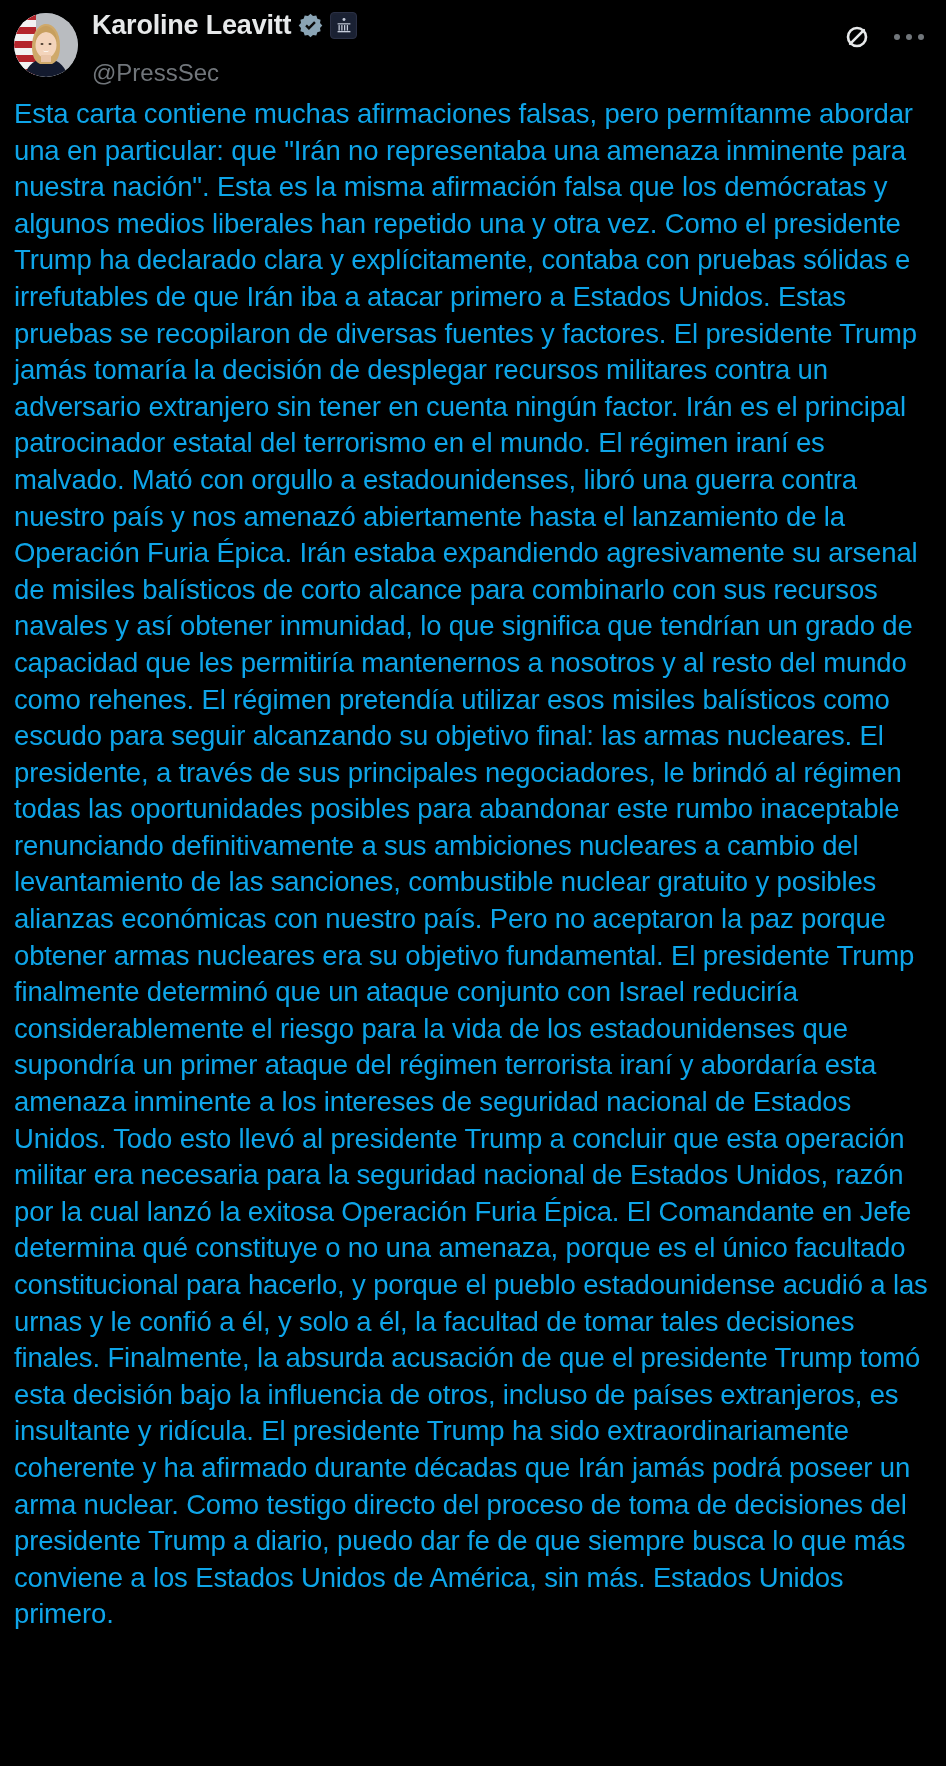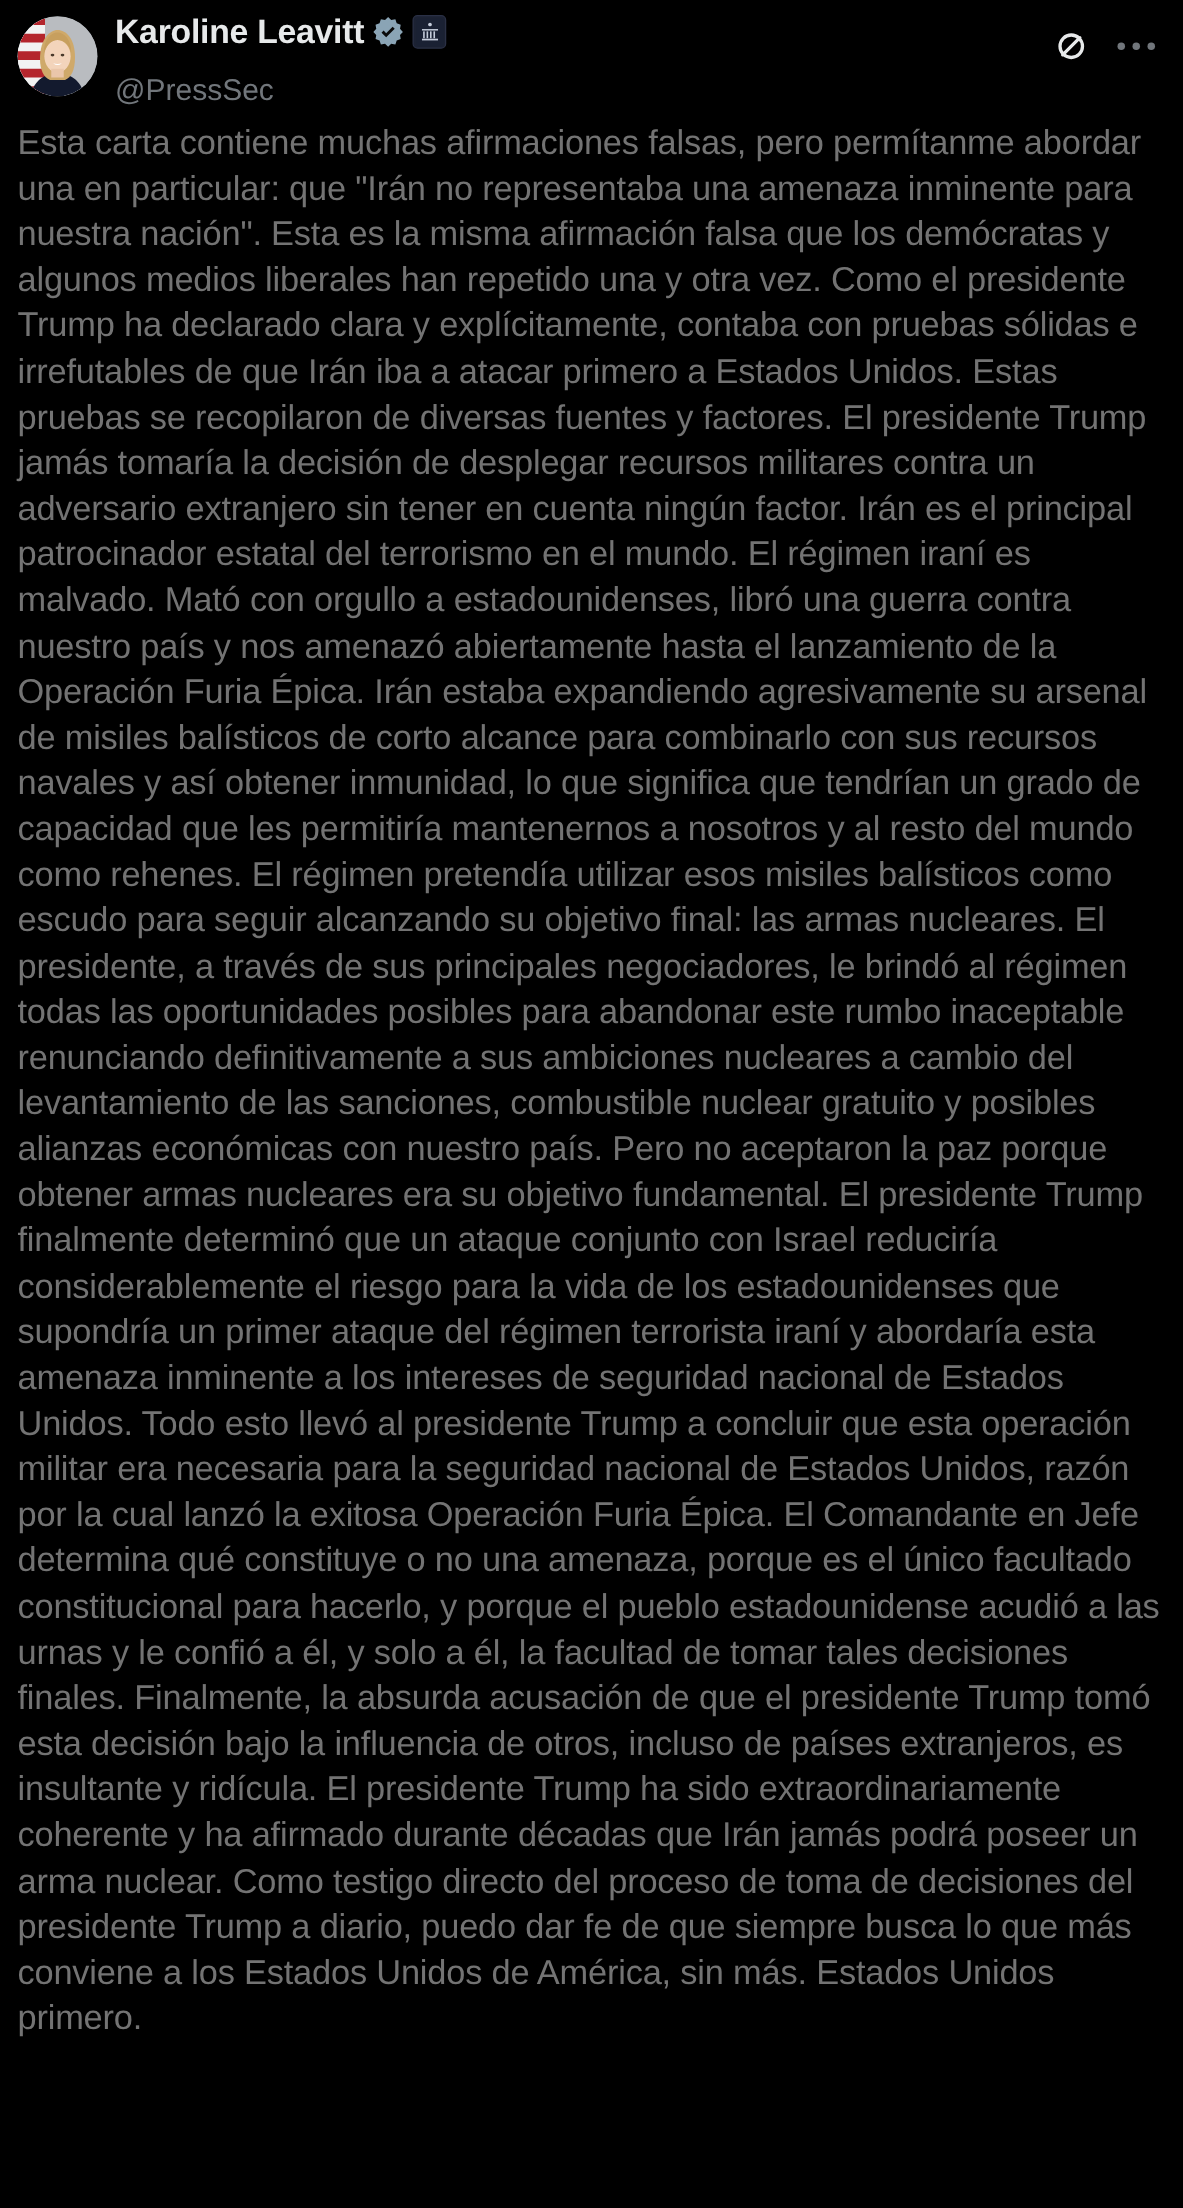--- a/index.html
+++ b/index.html
@@ -133,21 +133,21 @@
   }
 
   
   .post-body {
     padding: 8px 14px 16px 14px;
   }
 
   .post-text {
     font-size: 27.5px;
     line-height: 36.6px;
-    color: #737373;
+    color: #0ea5e9;
     font-weight: normal;
     letter-spacing: -0.15px;
     white-space: pre-wrap;
     word-wrap: break-word;
     text-align: left;
   }
 </style>
 </head>
 <body>
 

